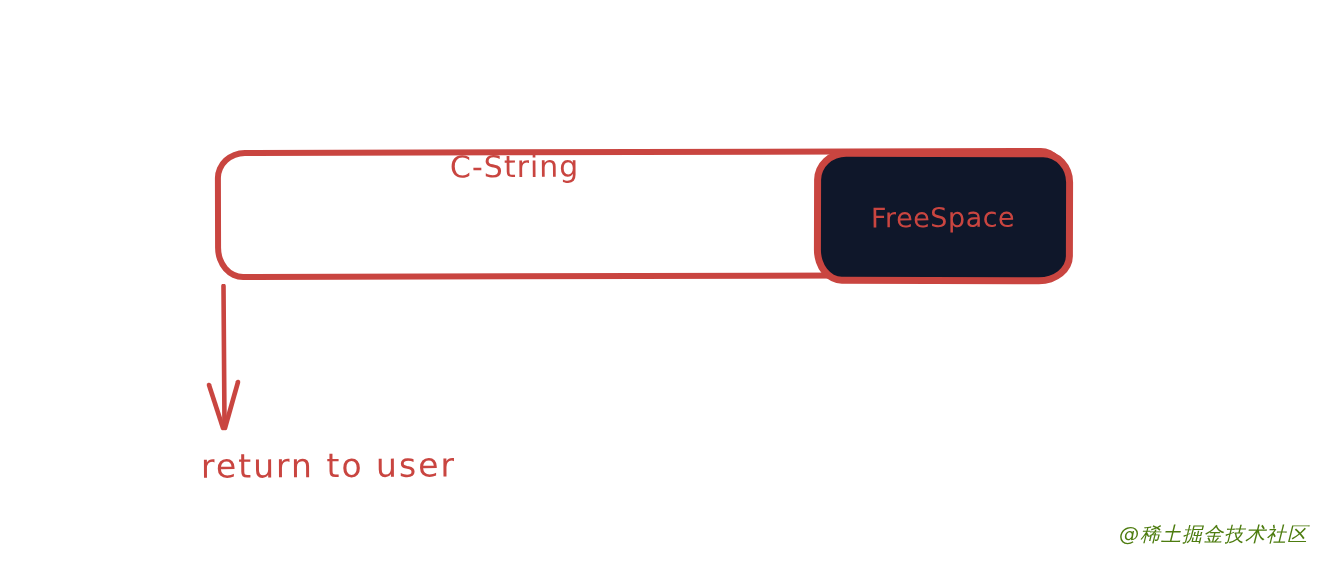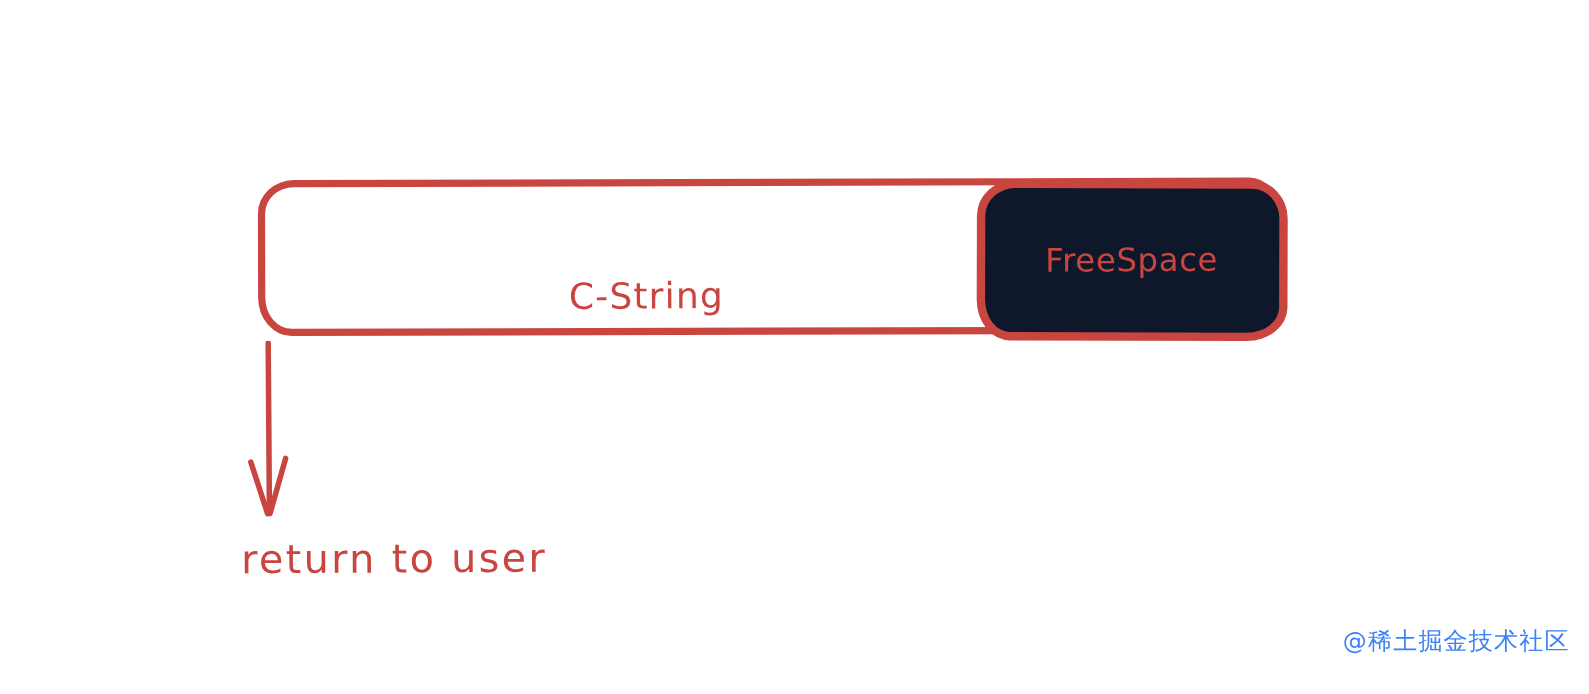--- a/index.html
+++ b/index.html
@@ -42,24 +42,23 @@
     align-items: center;
     justify-content: center;
   }
   .cstring-label-wrap {
     position: absolute;
     left: 215px;
     top: 149px;
     width: 600px;
     height: 116px;
     display: flex;
-    align-items: flex-end;
+    align-items: flex-start;
     justify-content: center;
     pointer-events: none;
-    margin-left: 24px;
   }
   .cstring-label {
     font-size: 30px;
     letter-spacing: 1px;
     transform: rotate(-0.4deg);
   }
   .freespace-label {
     font-size: 27px;
     letter-spacing: 0.5px;
     transform: rotate(-0.5deg);
@@ -78,24 +77,25 @@
     font-size: 33px;
     letter-spacing: 2px;
     transform: rotate(-0.3deg);
     white-space: nowrap;
   }
   .watermark {
     position: absolute;
     right: 16px;
     top: 521px;
     font-size: 20px;
-    color: #3b82f6;
+    color: #4d7c0f;
     letter-spacing: 1px;
     white-space: nowrap;
     font-family: "DejaVu Sans", sans-serif;
+    font-style: italic;
   }
 </style>
 </head>
 <body>
 
 <div class="stage">
 
   <div class="box outer-box"></div>
 
   <div class="box freespace-box">

